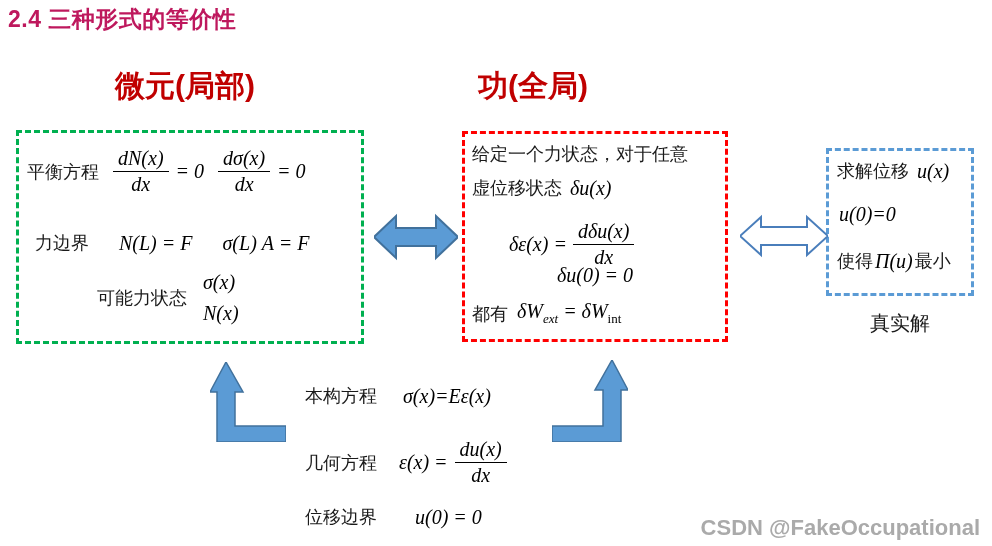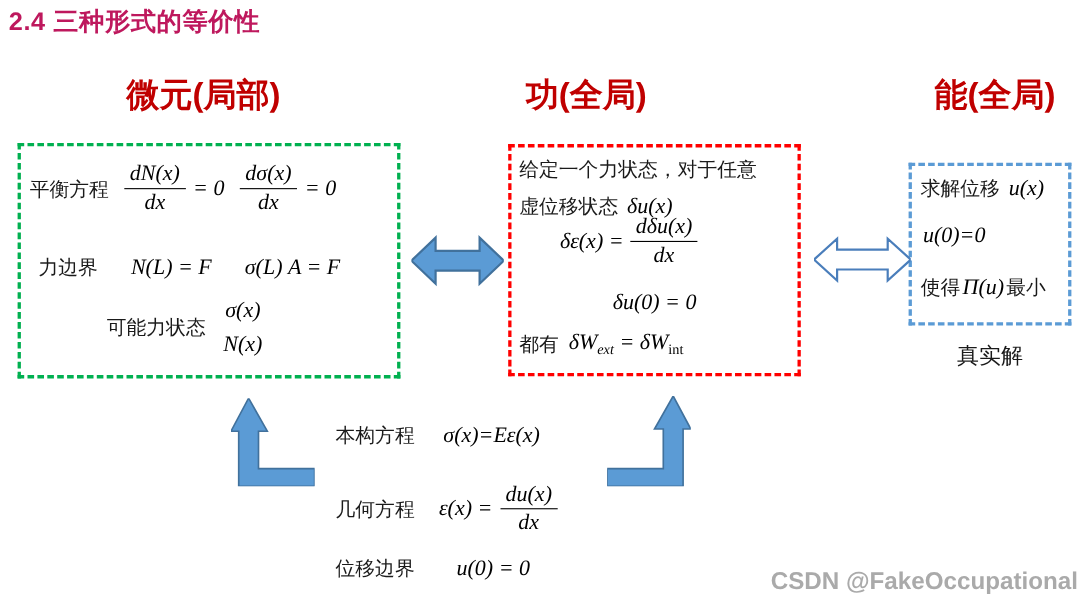--- a/index.html
+++ b/index.html
@@ -22,21 +22,21 @@
   }
   .hdr{
     position:absolute;top:66px;font-size:30px;font-weight:bold;
     color:var(--header-red);text-align:center;white-space:nowrap;
   }
   .hdr-local{left:95px;width:180px;}
   .hdr-work{left:458px;width:150px;}
   .hdr-energy{left:832px;width:145px;}
 
   .box{position:absolute;box-sizing:border-box;}
-  .box-local{left:16px;top:130px;width:348px;height:214px;border:3px dashed var(--local-box-border);text-align:center;}
+  .box-local{left:16px;top:130px;width:348px;height:214px;border:3px dashed var(--local-box-border);}
   .box-work{left:462px;top:131px;width:266px;height:211px;border:3px dashed var(--work-box-border);}
   .box-energy{left:826px;top:148px;width:148px;height:148px;border:3px dashed var(--energy-box-border);}
 
   .cjk{font-size:18px;color:#1a1a1a;white-space:nowrap;}
   .math{
     font-family:"Liberation Serif",serif;font-style:italic;font-size:20px;
     color:#000;white-space:nowrap;
   }
   .sub{font-size:13px;margin-top:12px;}
   .sub-roman{font-style:normal;}
@@ -48,21 +48,21 @@
 
   
   .lb-row1{left:8px;top:14px;gap:14px;}
   .lb-row2{left:16px;top:98px;gap:30px;}
   .lb-row3{left:78px;top:134px;gap:16px;}
   .stack{display:inline-flex;flex-direction:column;line-height:1.55;}
 
   
   .wb-l1{left:7px;top:8px;}
   .wb-l2{left:7px;top:42px;gap:8px;}
-  .wb-l3{left:44px;top:61px;gap:6px;justify-content:space-between;}
+  .wb-l3{left:44px;top:86px;gap:6px;justify-content:space-between;}
   .wb-l4{left:92px;top:130px;}
   .wb-l5{left:7px;top:166px;gap:9px;}
 
   
   .eb-l1{left:8px;top:8px;gap:8px;}
   .eb-l2{left:10px;top:52px;}
   .eb-l3{left:8px;top:98px;gap:2px;}
   .eb-caption{
     position:absolute;left:826px;top:310px;width:148px;text-align:center;
     font-size:20px;color:#1a1a1a;
@@ -85,21 +85,20 @@
 </style>
 </head>
 <body>
 
 <div class="canvas">
 
   <h1 class="title">2.4 三种形式的等价性</h1>
 
   <div class="hdr hdr-local">微元(局部)</div>
   <div class="hdr hdr-work">功(全局)</div>
-  <div class="hdr hdr-energy">能(全局)</div>
 
   <div class="box box-local">
     <div class="row lb-row1">
       <span class="cjk">平衡方程</span>
       <span class="eq-group math">
         <span class="frac">
           <span class="num">dN(x)</span>
           <span class="den">dx</span>
         </span>
         <span>= 0</span>

